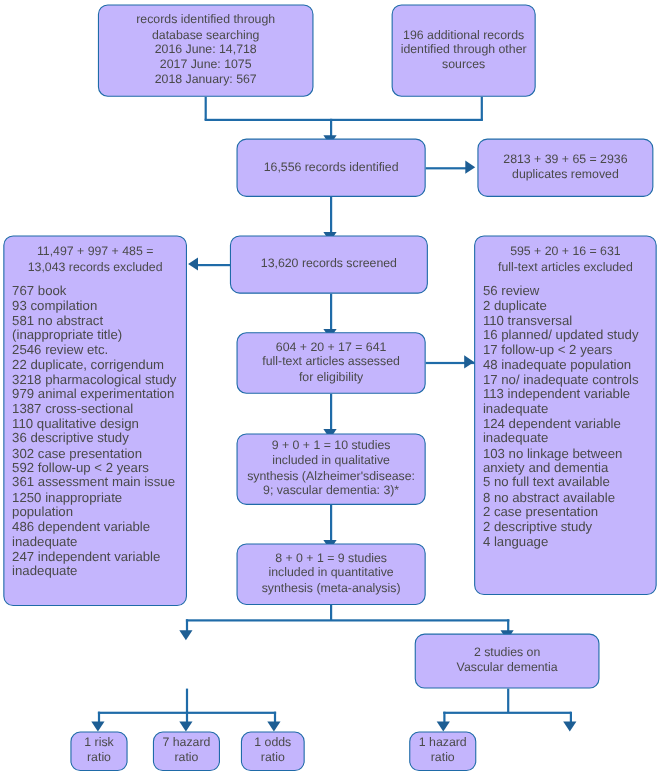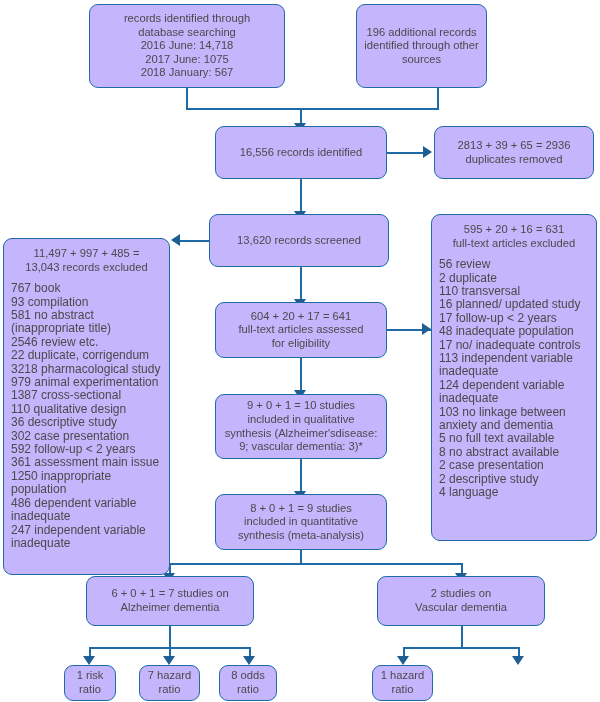--- a/index.html
+++ b/index.html
@@ -126,21 +126,21 @@
   <div class="hline" style="left:387px; top:152px; width:38px;"></div>
   <div class="arrow-right" style="left:423px; top:146px;"></div>
 
   <div class="vline" style="left:300px; top:179px; height:34px;"></div>
   <div class="arrow-down" style="left:294px; top:211px;"></div>
 
   <div class="box" style="left:209px; top:214px; width:180px; height:53px;">
     <div class="hdr">13,620 records screened</div>
   </div>
 
-  <div class="box listbox" style="left:3px; top:214px; width:167px; height:337px;margin-top:24px;">
+  <div class="box listbox" style="left:3px; top:214px; width:167px; height:337px;">
     <div class="hdr">11,497 + 997 + 485 =
 13,043 records excluded</div>
     <div class="lst small">767 book
 93 compilation
 581 no abstract (inappropriate title)
 2546 review etc.
 22 duplicate, corrigendum
 3218 pharmacological study
 979 animal experimentation
 1387 cross-sectional
@@ -208,24 +208,20 @@
 synthesis (meta-analysis)</div>
   </div>
 
   <div class="vline" style="left:300px; top:550px; height:14px;"></div>
   <div class="hline" style="left:169px; top:563px; width:294px;"></div>
   <div class="vline" style="left:169px; top:563px; height:12px;"></div>
   <div class="vline" style="left:461px; top:563px; height:12px;"></div>
   <div class="arrow-down" style="left:163px; top:573px;"></div>
   <div class="arrow-down" style="left:455px; top:573px;"></div>
 
-  <div class="box" style="left:86px; top:576px; width:168px; height:50px;">
-    <div class="hdr">6 + 0 + 1 = 7 studies on
-Alzheimer dementia</div>
-  </div>
 
   <div class="box" style="left:377px; top:576px; width:168px; height:50px;">
     <div class="hdr">2 studies on
 Vascular dementia</div>
   </div>
 
   <div class="vline" style="left:169px; top:626px; height:22px;"></div>
   <div class="hline" style="left:89px; top:647px; width:162px;"></div>
   <div class="vline" style="left:89px; top:647px; height:11px;"></div>
   <div class="vline" style="left:169px; top:647px; height:11px;"></div>
@@ -243,21 +239,21 @@
 
   <div class="box" style="left:64px; top:665px; width:52px; height:36px;">
     <div class="hdr">1 risk
 ratio</div>
   </div>
   <div class="box" style="left:139px; top:665px; width:61px; height:36px;">
     <div class="hdr">7 hazard
 ratio</div>
   </div>
   <div class="box" style="left:219px; top:665px; width:58px; height:36px;">
-    <div class="hdr">8 odds
+    <div class="hdr">1 odds
 ratio</div>
   </div>
 
   <div class="box" style="left:372px; top:665px; width:61px; height:36px;">
     <div class="hdr">1 hazard
 ratio</div>
   </div>
 
 </div>
 

